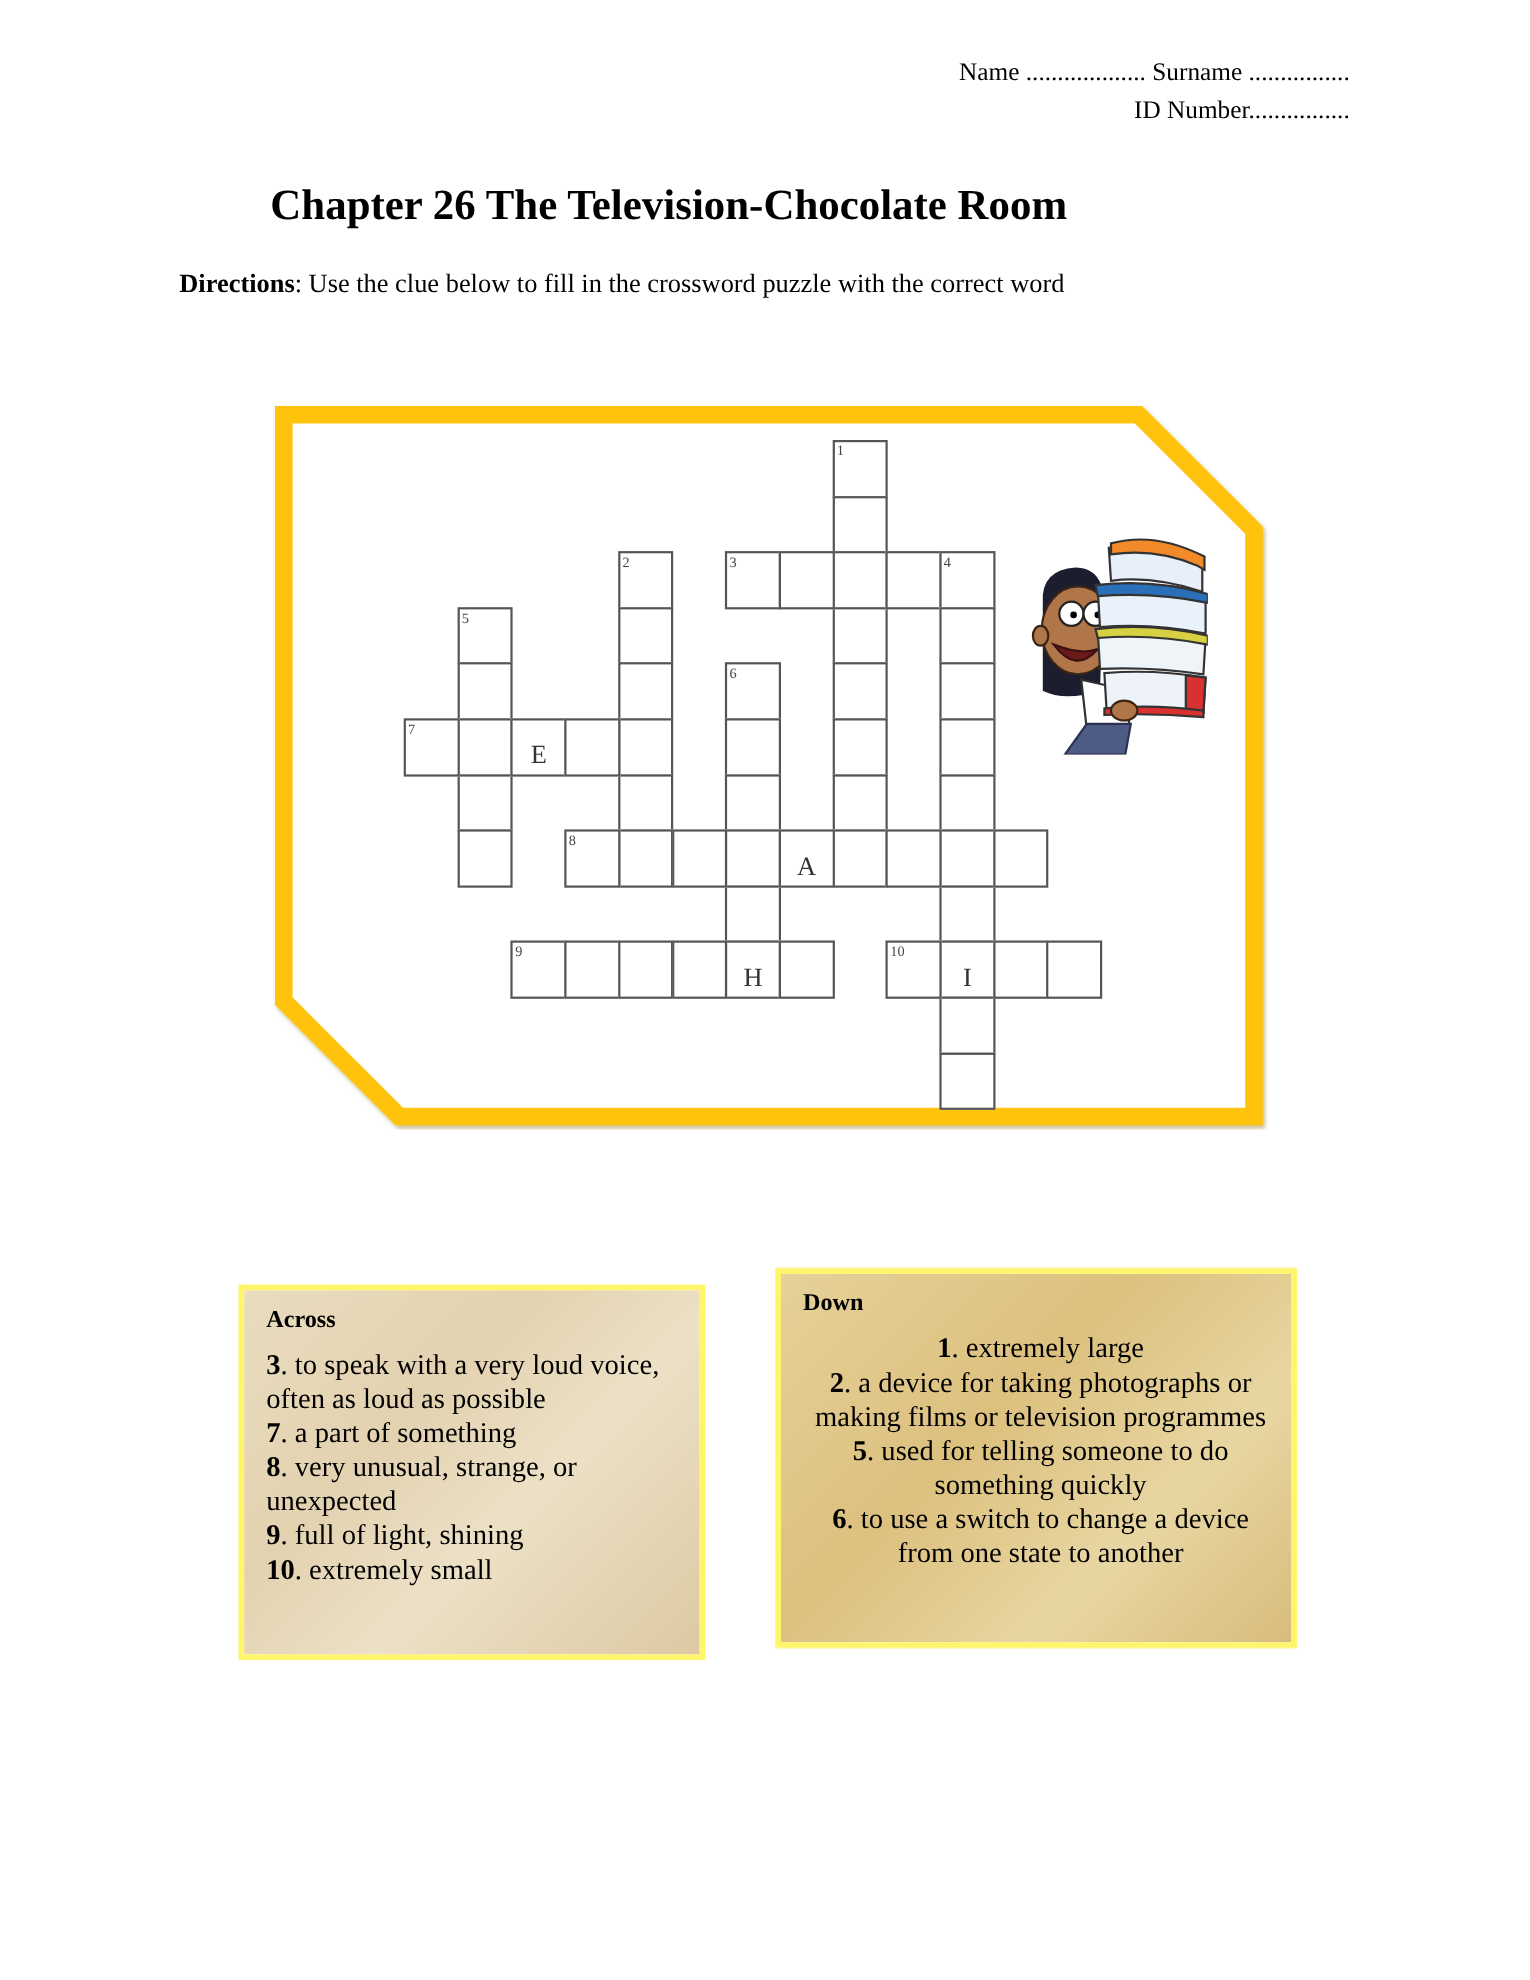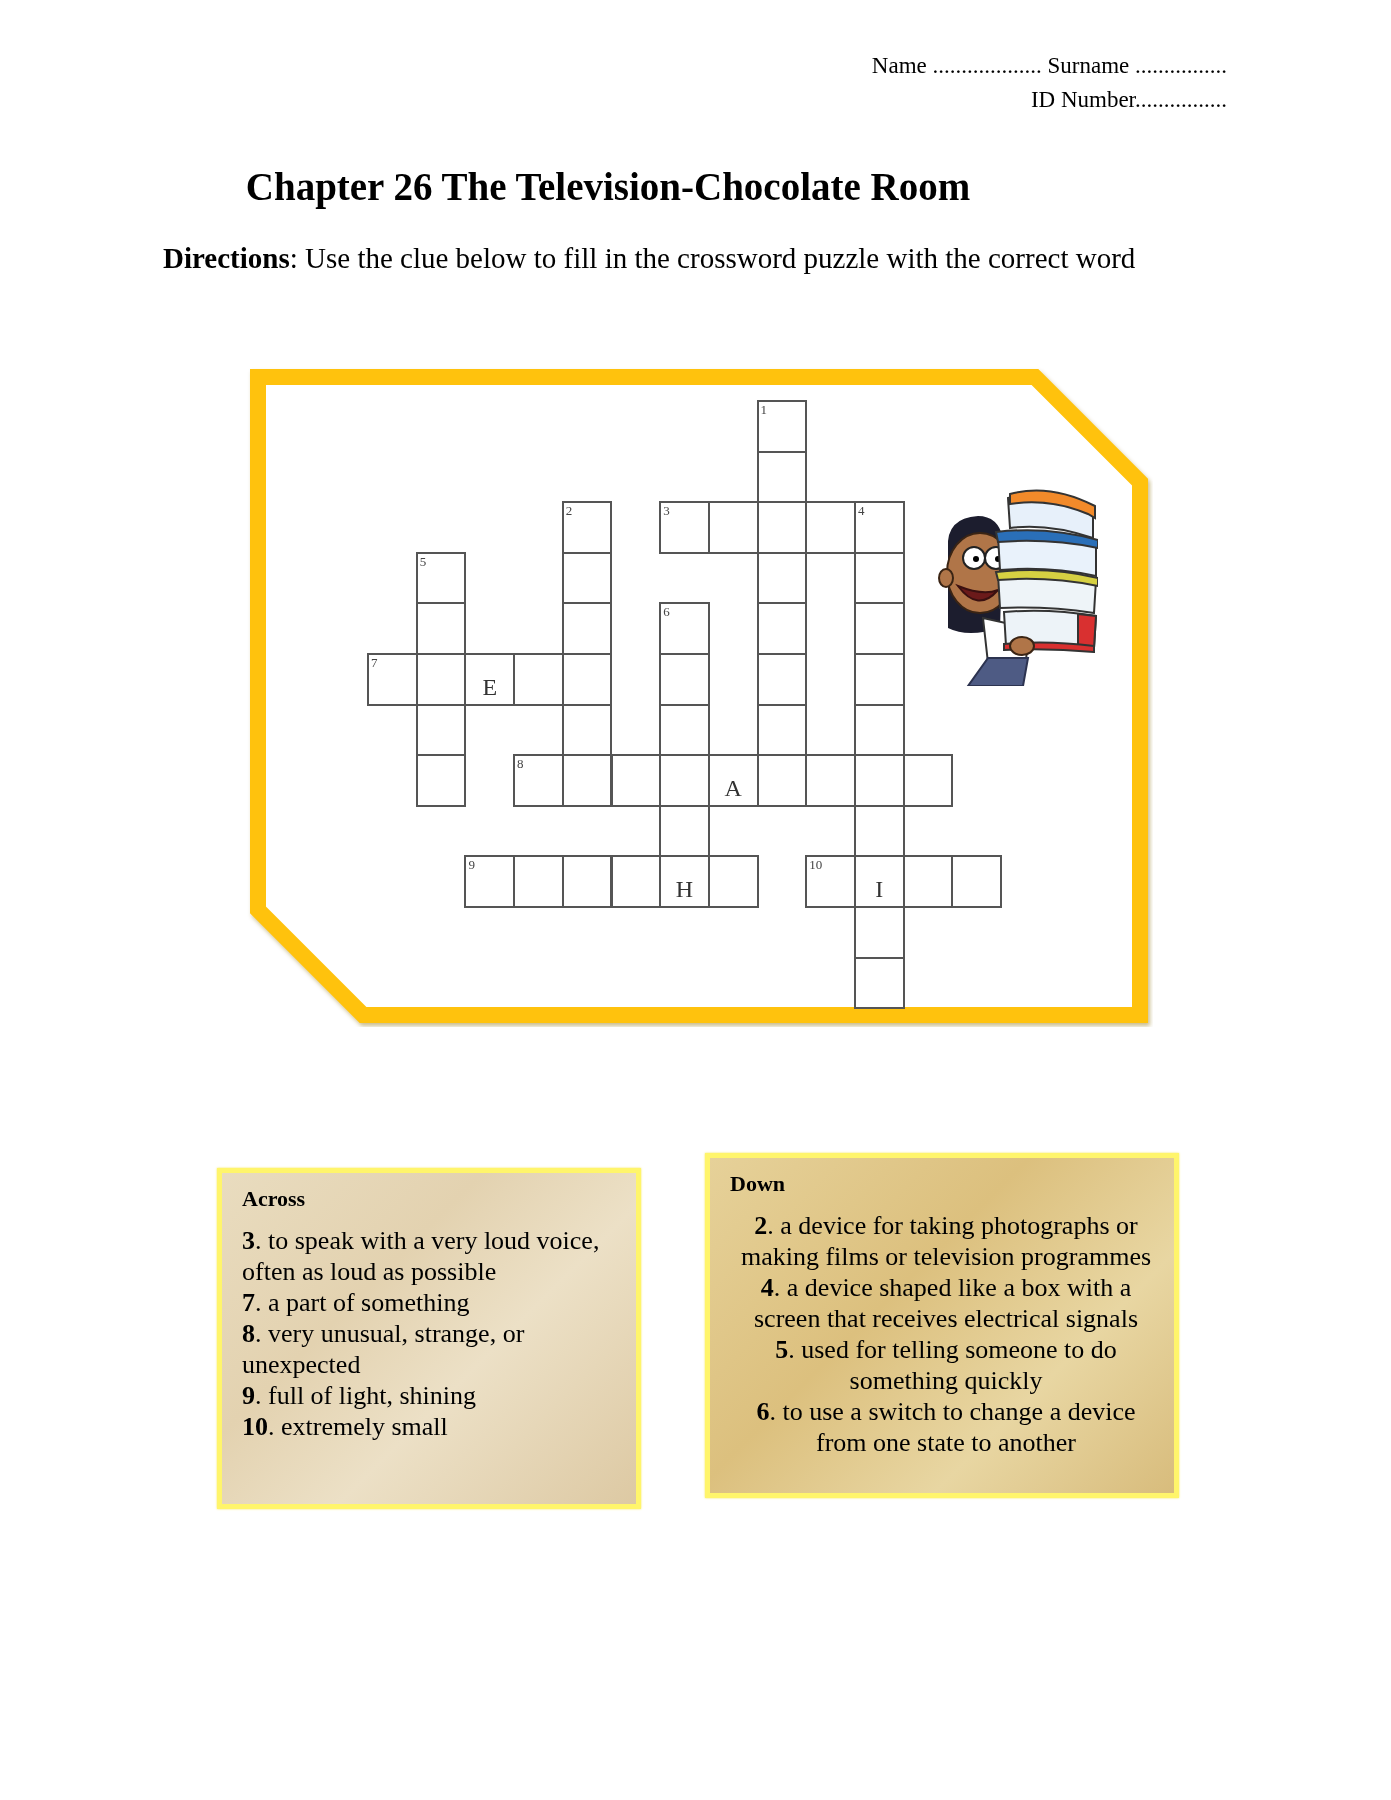--- a/index.html
+++ b/index.html
@@ -4,21 +4,21 @@
 <style>
   html, body { margin: 0; padding: 0; background: #ffffff; }
   body { width: 1391px; height: 1800px; position: relative; overflow: hidden;
          font-family: "Liberation Serif", "DejaVu Serif", serif; color: #000; }
   .header-line { position: absolute; font-size: 23px; line-height: 28px; white-space: nowrap; }
   #hdr1 { right: 164px; top: 52px; }
   #hdr2 { right: 164px; top: 86px; }
   .title { position: absolute; left: 0; width: 1216px; top: 163px; text-align: center;
            font-size: 39px; font-weight: bold; line-height: 48px; }
   .directions { position: absolute; left: 163px; top: 240px; width: 1000px;
-                font-size: 29px; line-height: 36px; }
+                font-size: 24px; line-height: 36px; }
   .directions b { font-weight: bold; }
   .frame { position: absolute; left: 243px; top: 365px; width: 910px; height: 662px; }
   .grid { position: absolute; left: 0; top: 0; }
   .cell { position: absolute; box-sizing: border-box; border: 2px solid #555;
           background: #fff; }
   .cell .num { position: absolute; left: 2px; top: 1px; font-size: 13px; color: #444;
                line-height: 14px; font-family: "Liberation Serif", serif; }
   .cell .letter { position: absolute; left: 0; right: 0; bottom: 4px; text-align: center;
                   font-size: 24px; color: #333; line-height: 26px; }
   .illustration { position: absolute; left: 928px; top: 478px; width: 170px; height: 208px; }
@@ -182,18 +182,18 @@
     <div class="clue-item"><b>7</b><span>. a part of something</span></div>
     <div class="clue-item"><b>8</b><span>. very unusual, strange, or unexpected</span></div>
     <div class="clue-item"><b>9</b><span>. full of light, shining</span></div>
     <div class="clue-item"><b>10</b><span>. extremely small</span></div>
   </div>
 </div>
 
 <div class="clue-box" id="down-box">
   <div class="clue-heading">Down</div>
   <div class="clue-list">
+    <div class="clue-item"><b>1</b><span>. extremely large</span></div>
     <div class="clue-item"><b>2</b><span>. a device for taking photographs or making films or television programmes</span></div>
-    <div class="clue-item"><b>4</b><span>. a device shaped like a box with a screen that receives electrical signals</span></div>
     <div class="clue-item"><b>5</b><span>. used for telling someone to do something quickly</span></div>
     <div class="clue-item"><b>6</b><span>. to use a switch to change a device from one state to another</span></div>
   </div>
 </div>
 
 </body></html>

